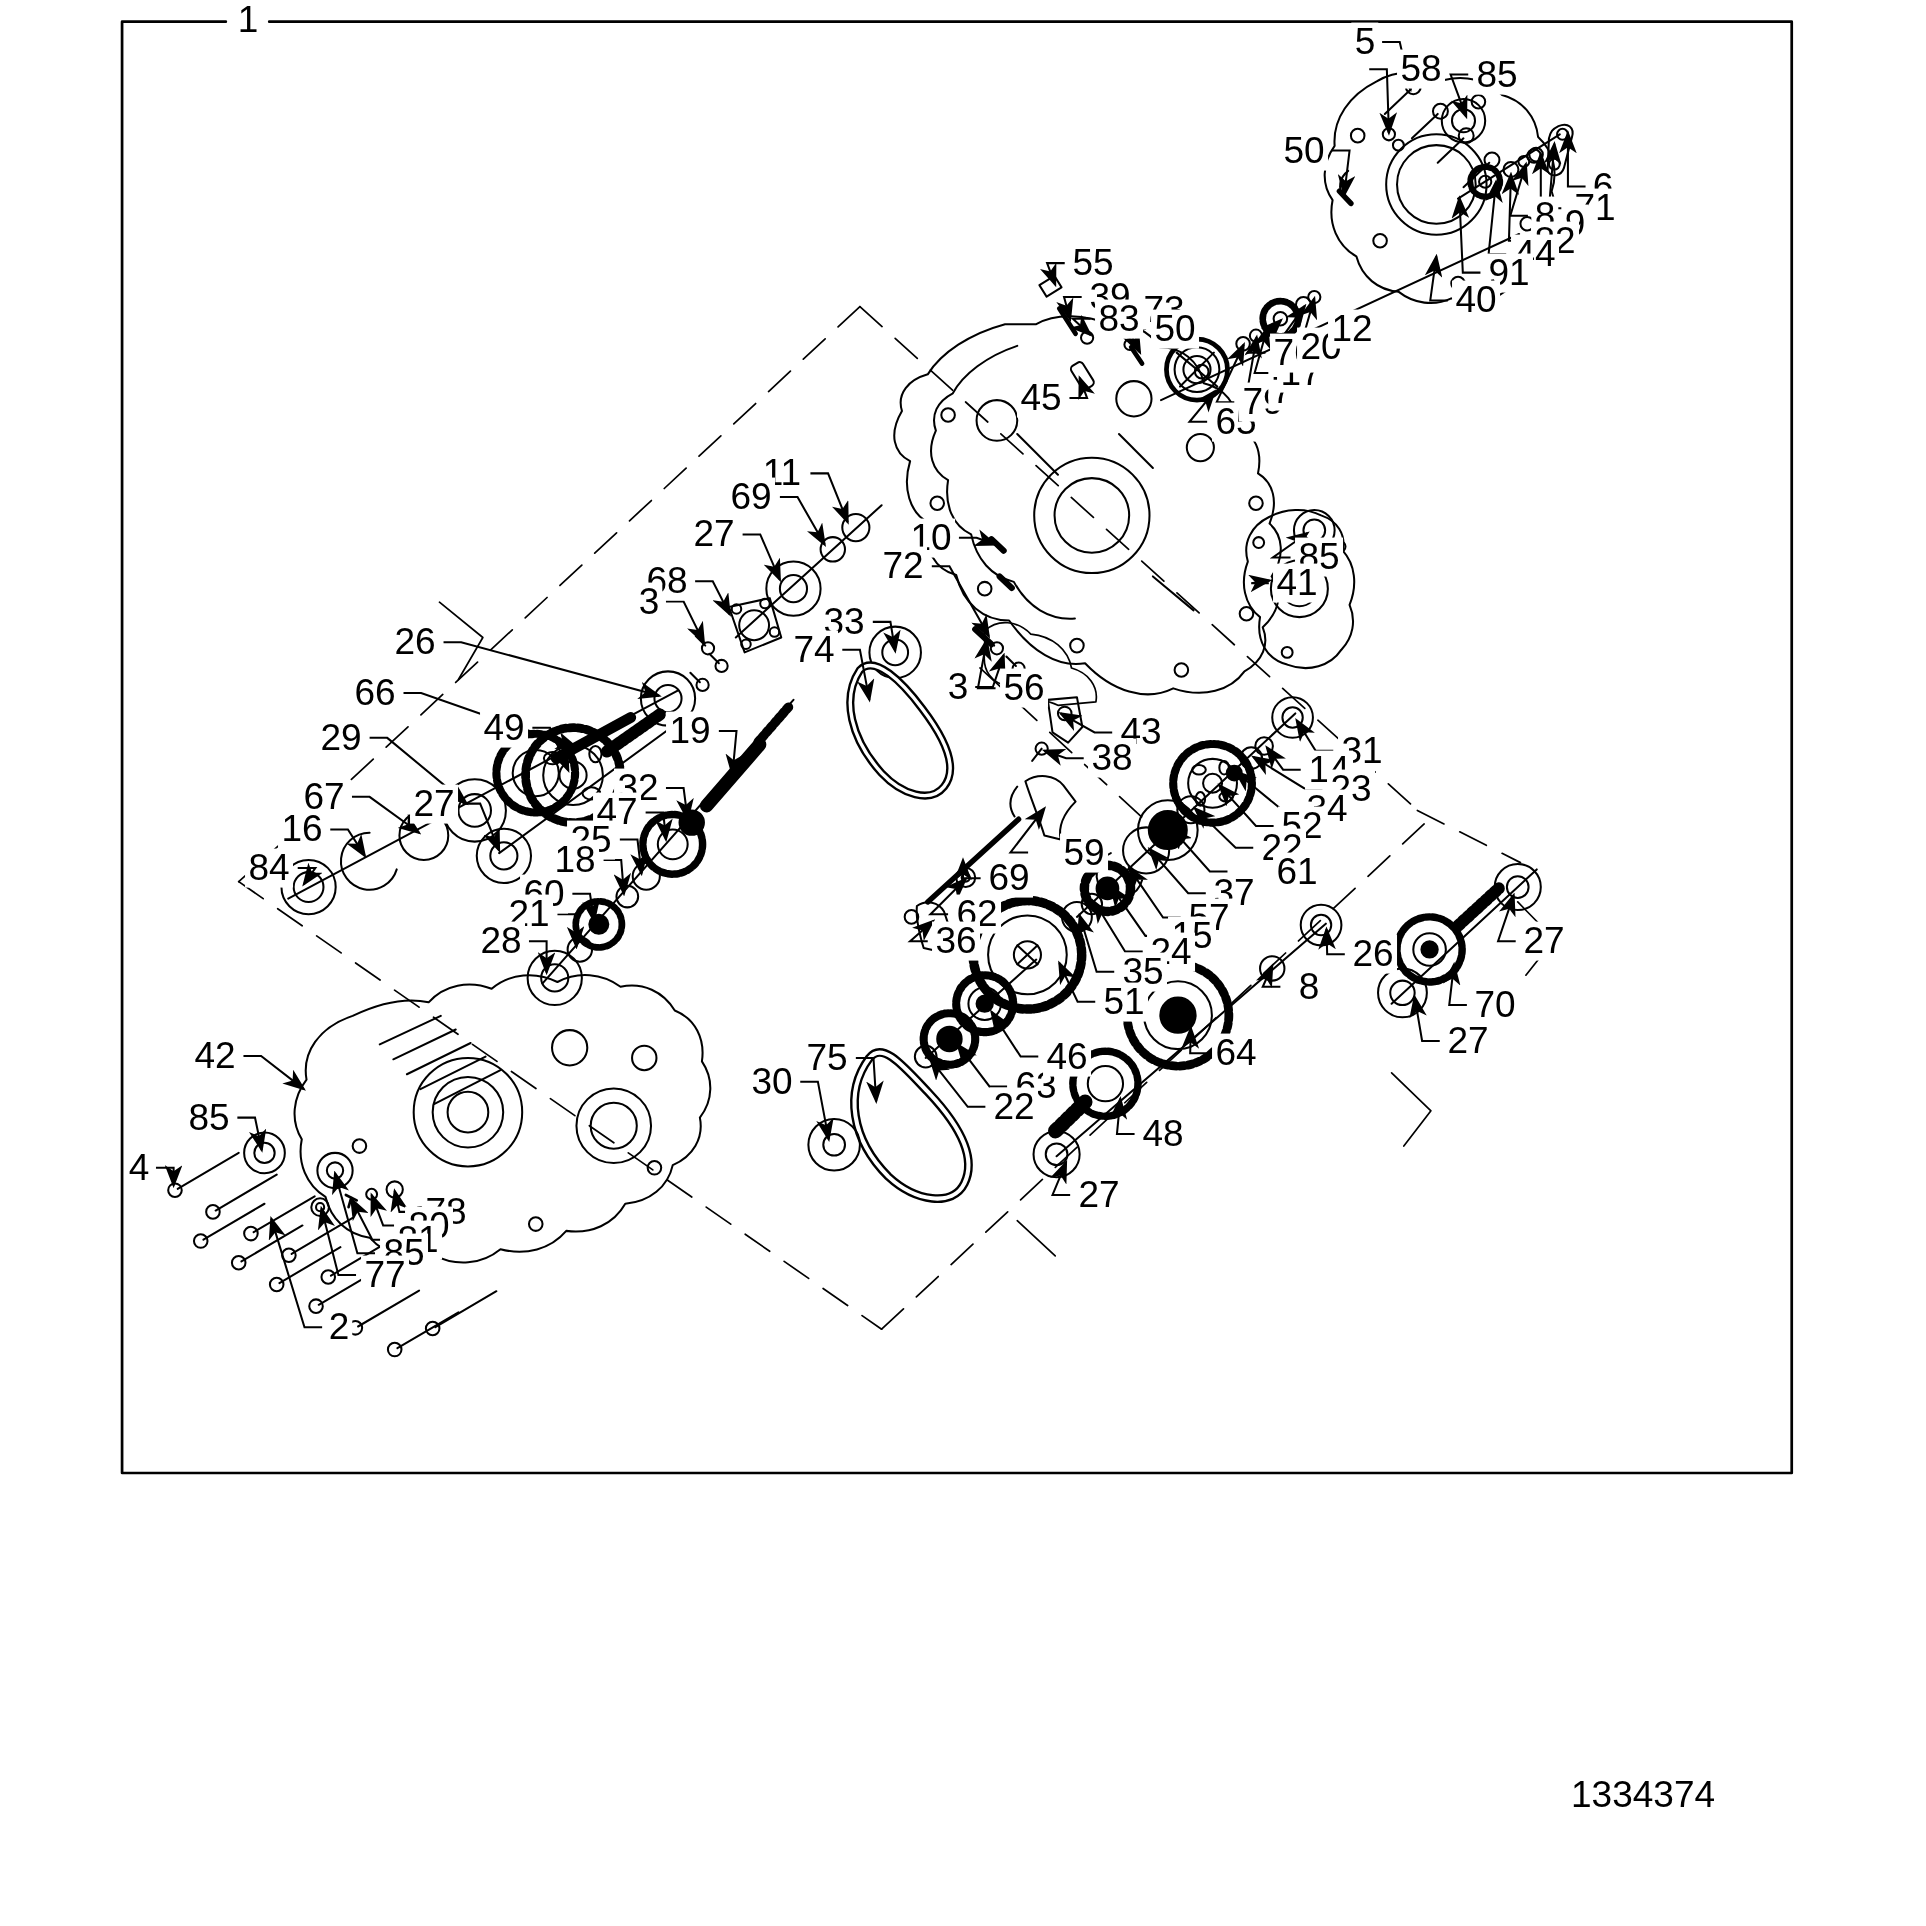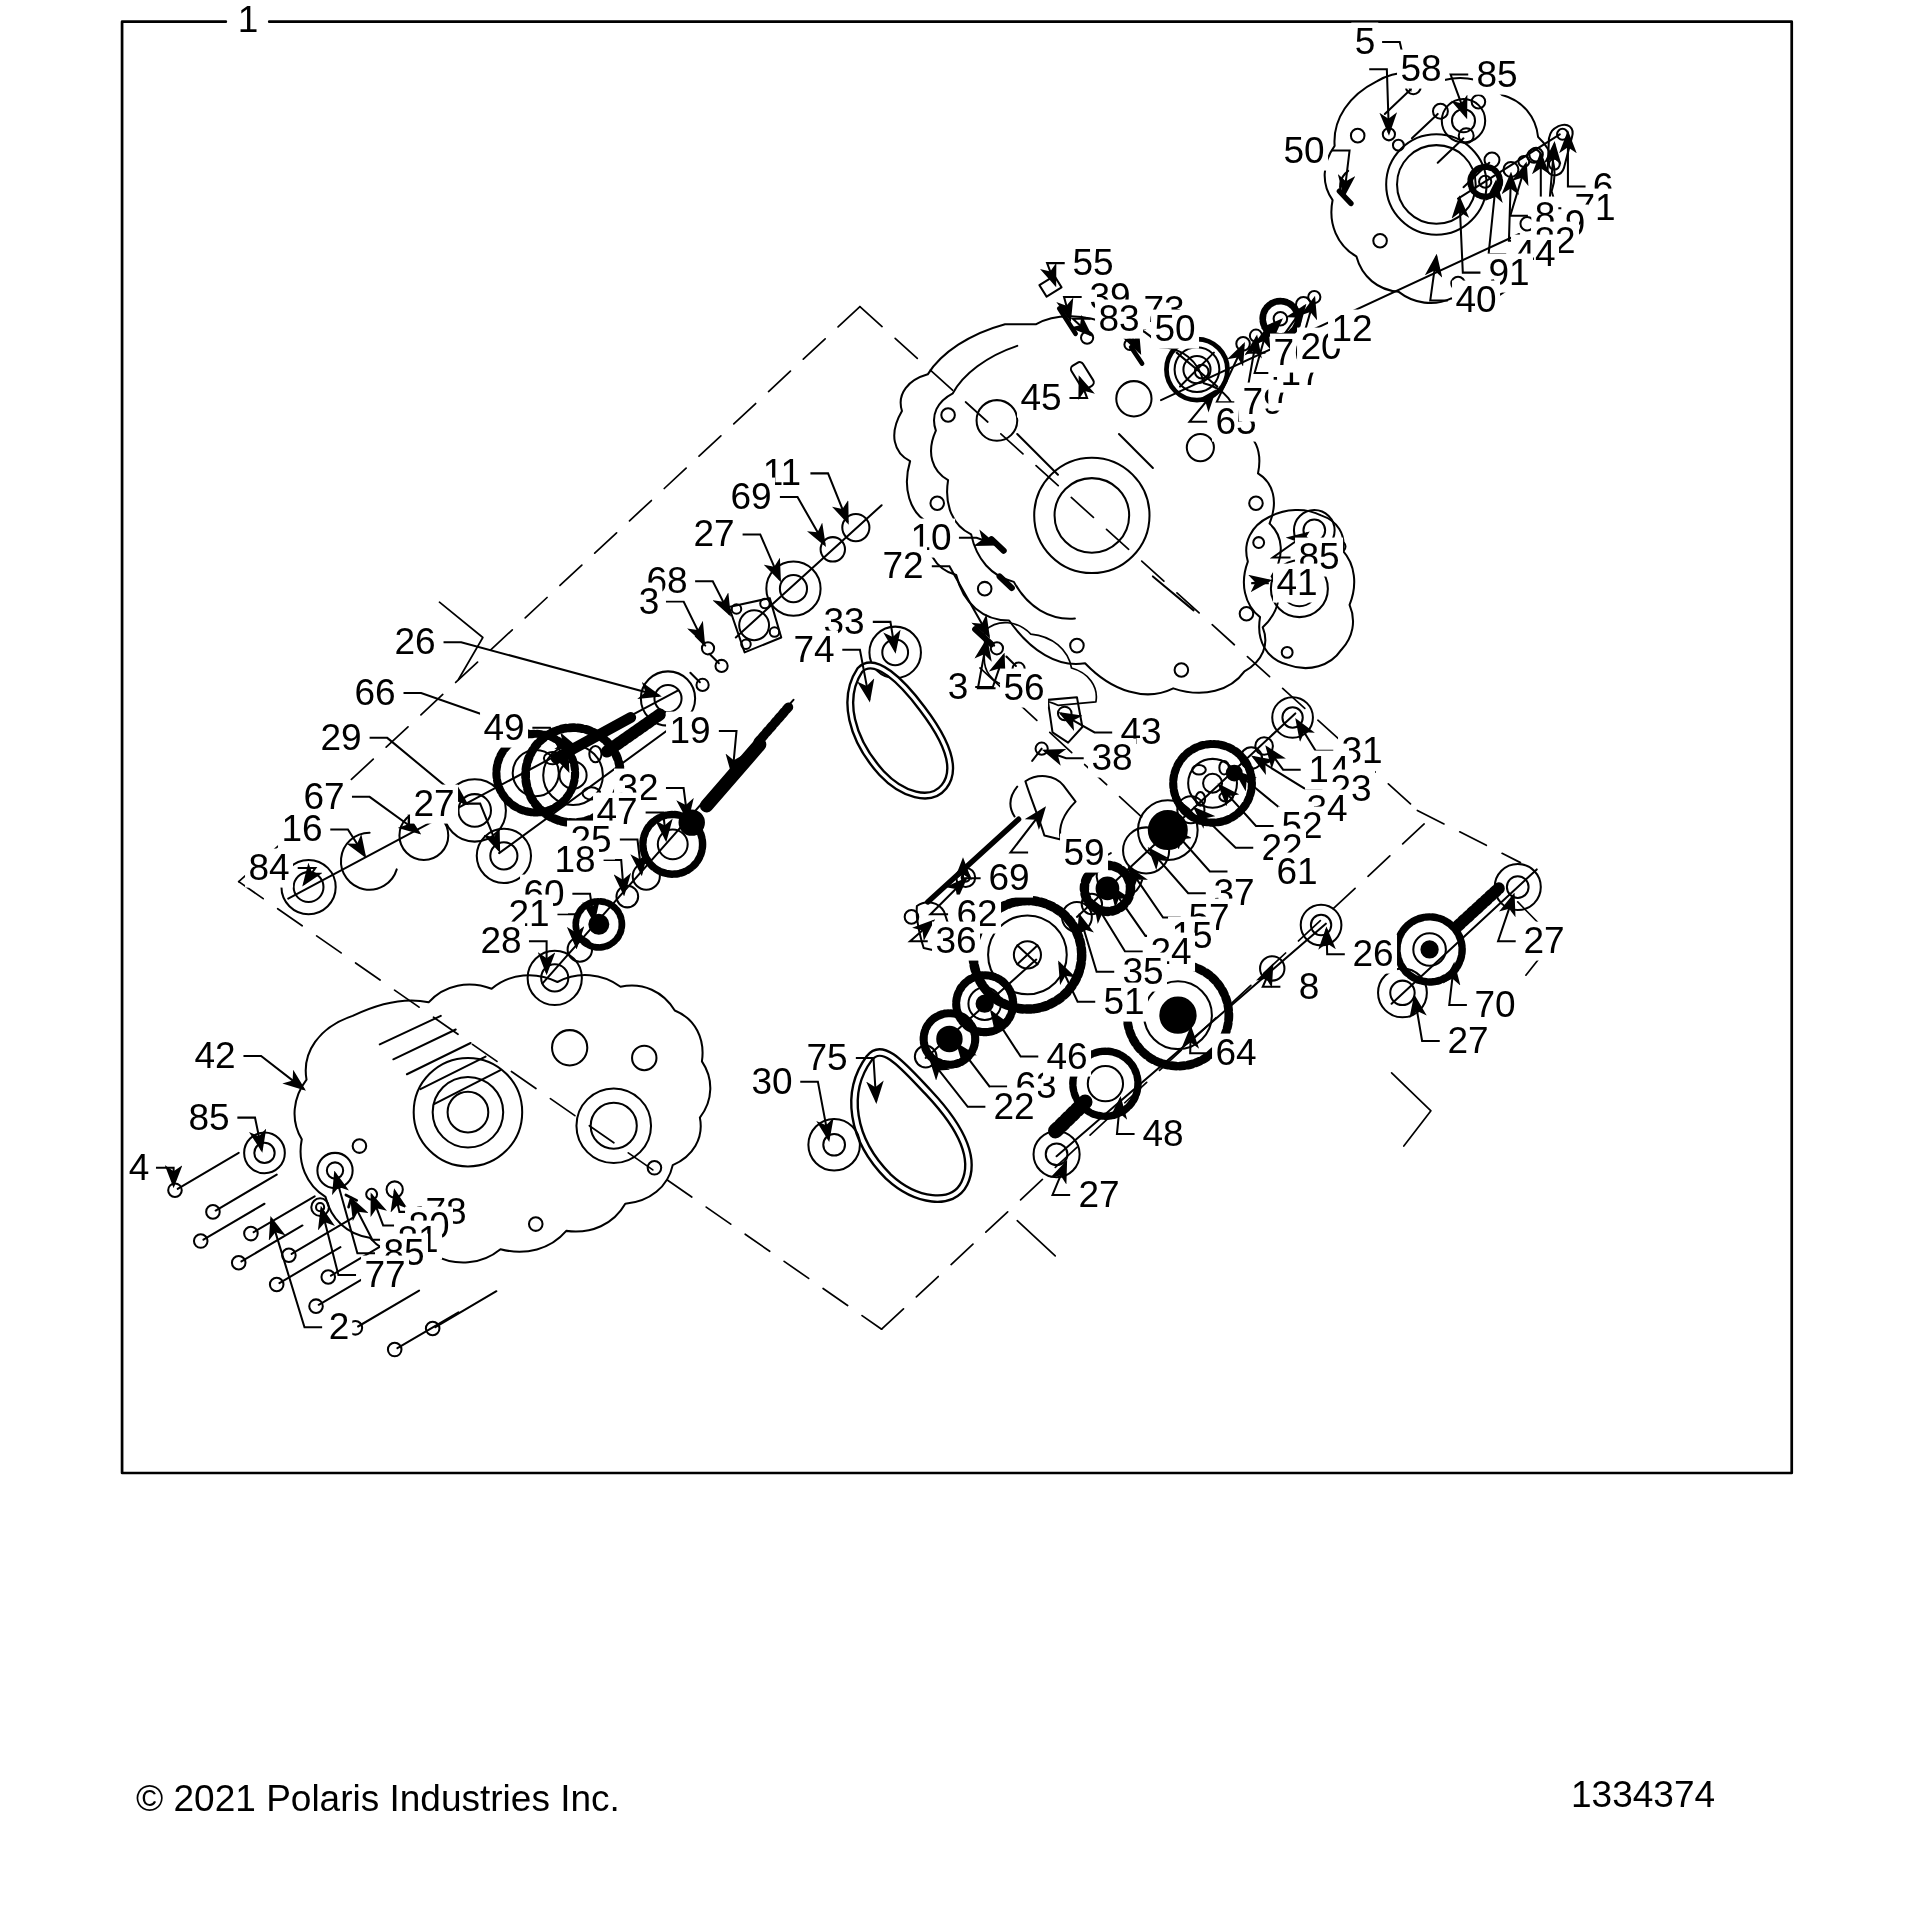--- a/index.html
+++ b/index.html
@@ -560,16 +560,15 @@
       <div class="callout" style="left: 1236px; top: 1053px;">64</div>
       <div class="callout" style="left: 1163px; top: 1134px;">48</div>
       <div class="callout" style="left: 1099px; top: 1195px;">27</div>
       <div class="callout" style="left: 1309px; top: 987px;">8</div>
       <div class="callout" style="left: 1373px; top: 954px;">26</div>
       <div class="callout" style="left: 1544px; top: 941px;">27</div>
       <div class="callout" style="left: 1495px; top: 1005px;">70</div>
       <div class="callout" style="left: 1468px; top: 1041px;">27</div>
     </div>
 
-  <div class="footer-text" id="footer-left">© 2021 Polaris Industries Inc.</div>
   <div class="footer-text" id="footer-right">1334374</div>
 </div>
 
 
 </body></html>

